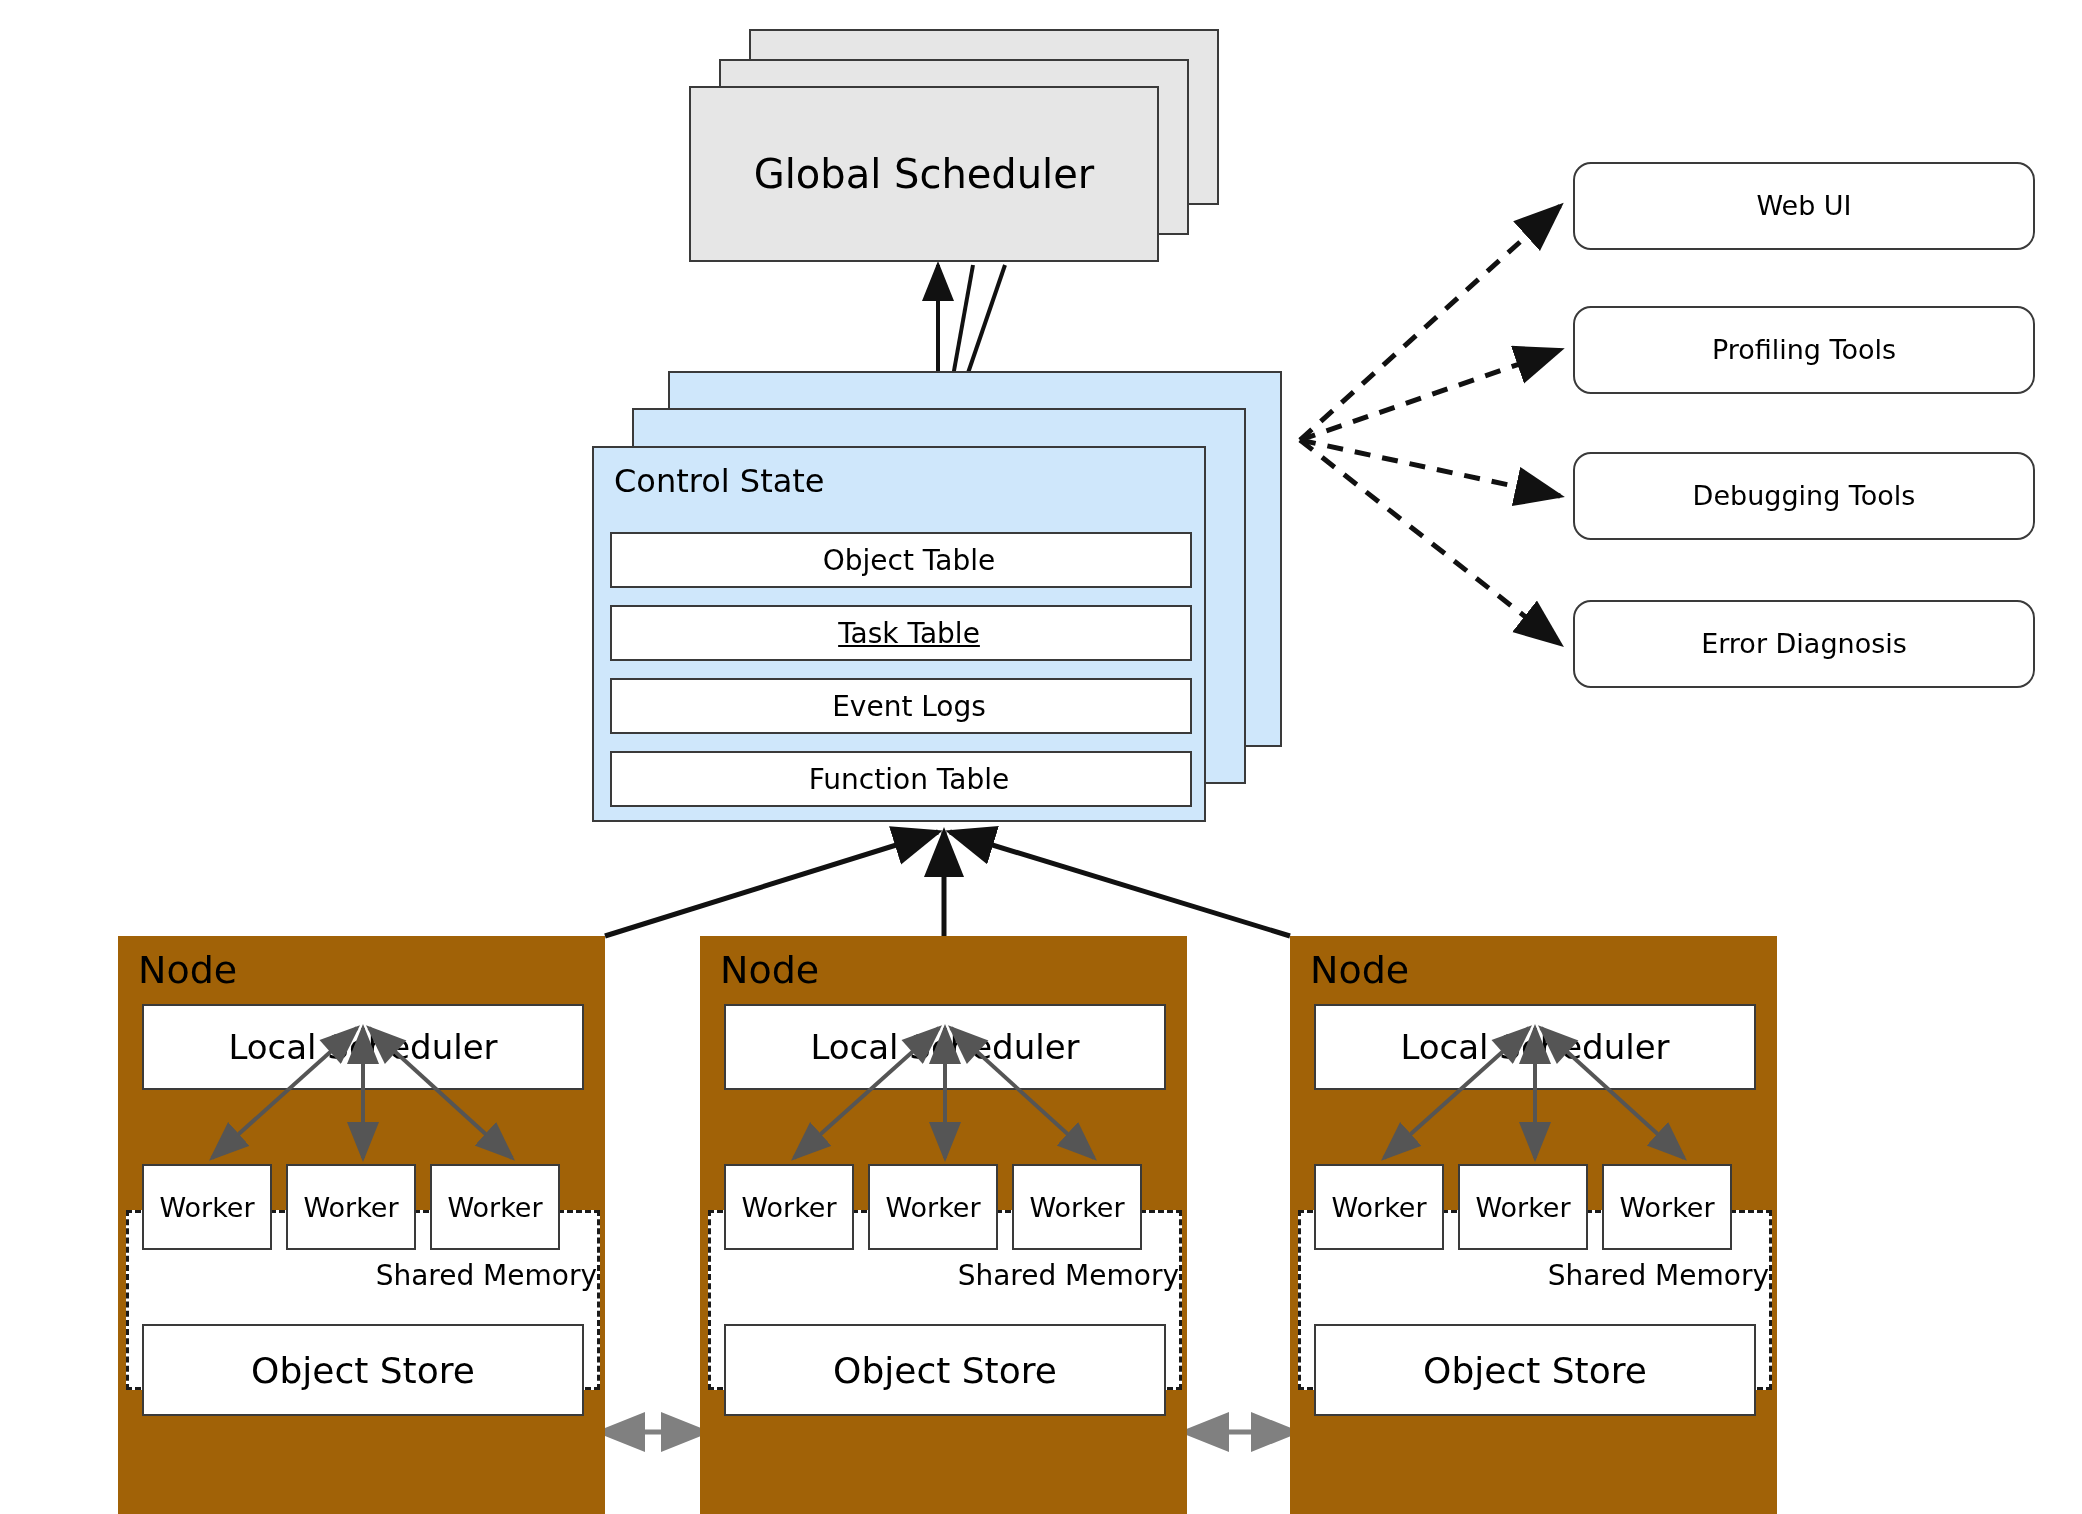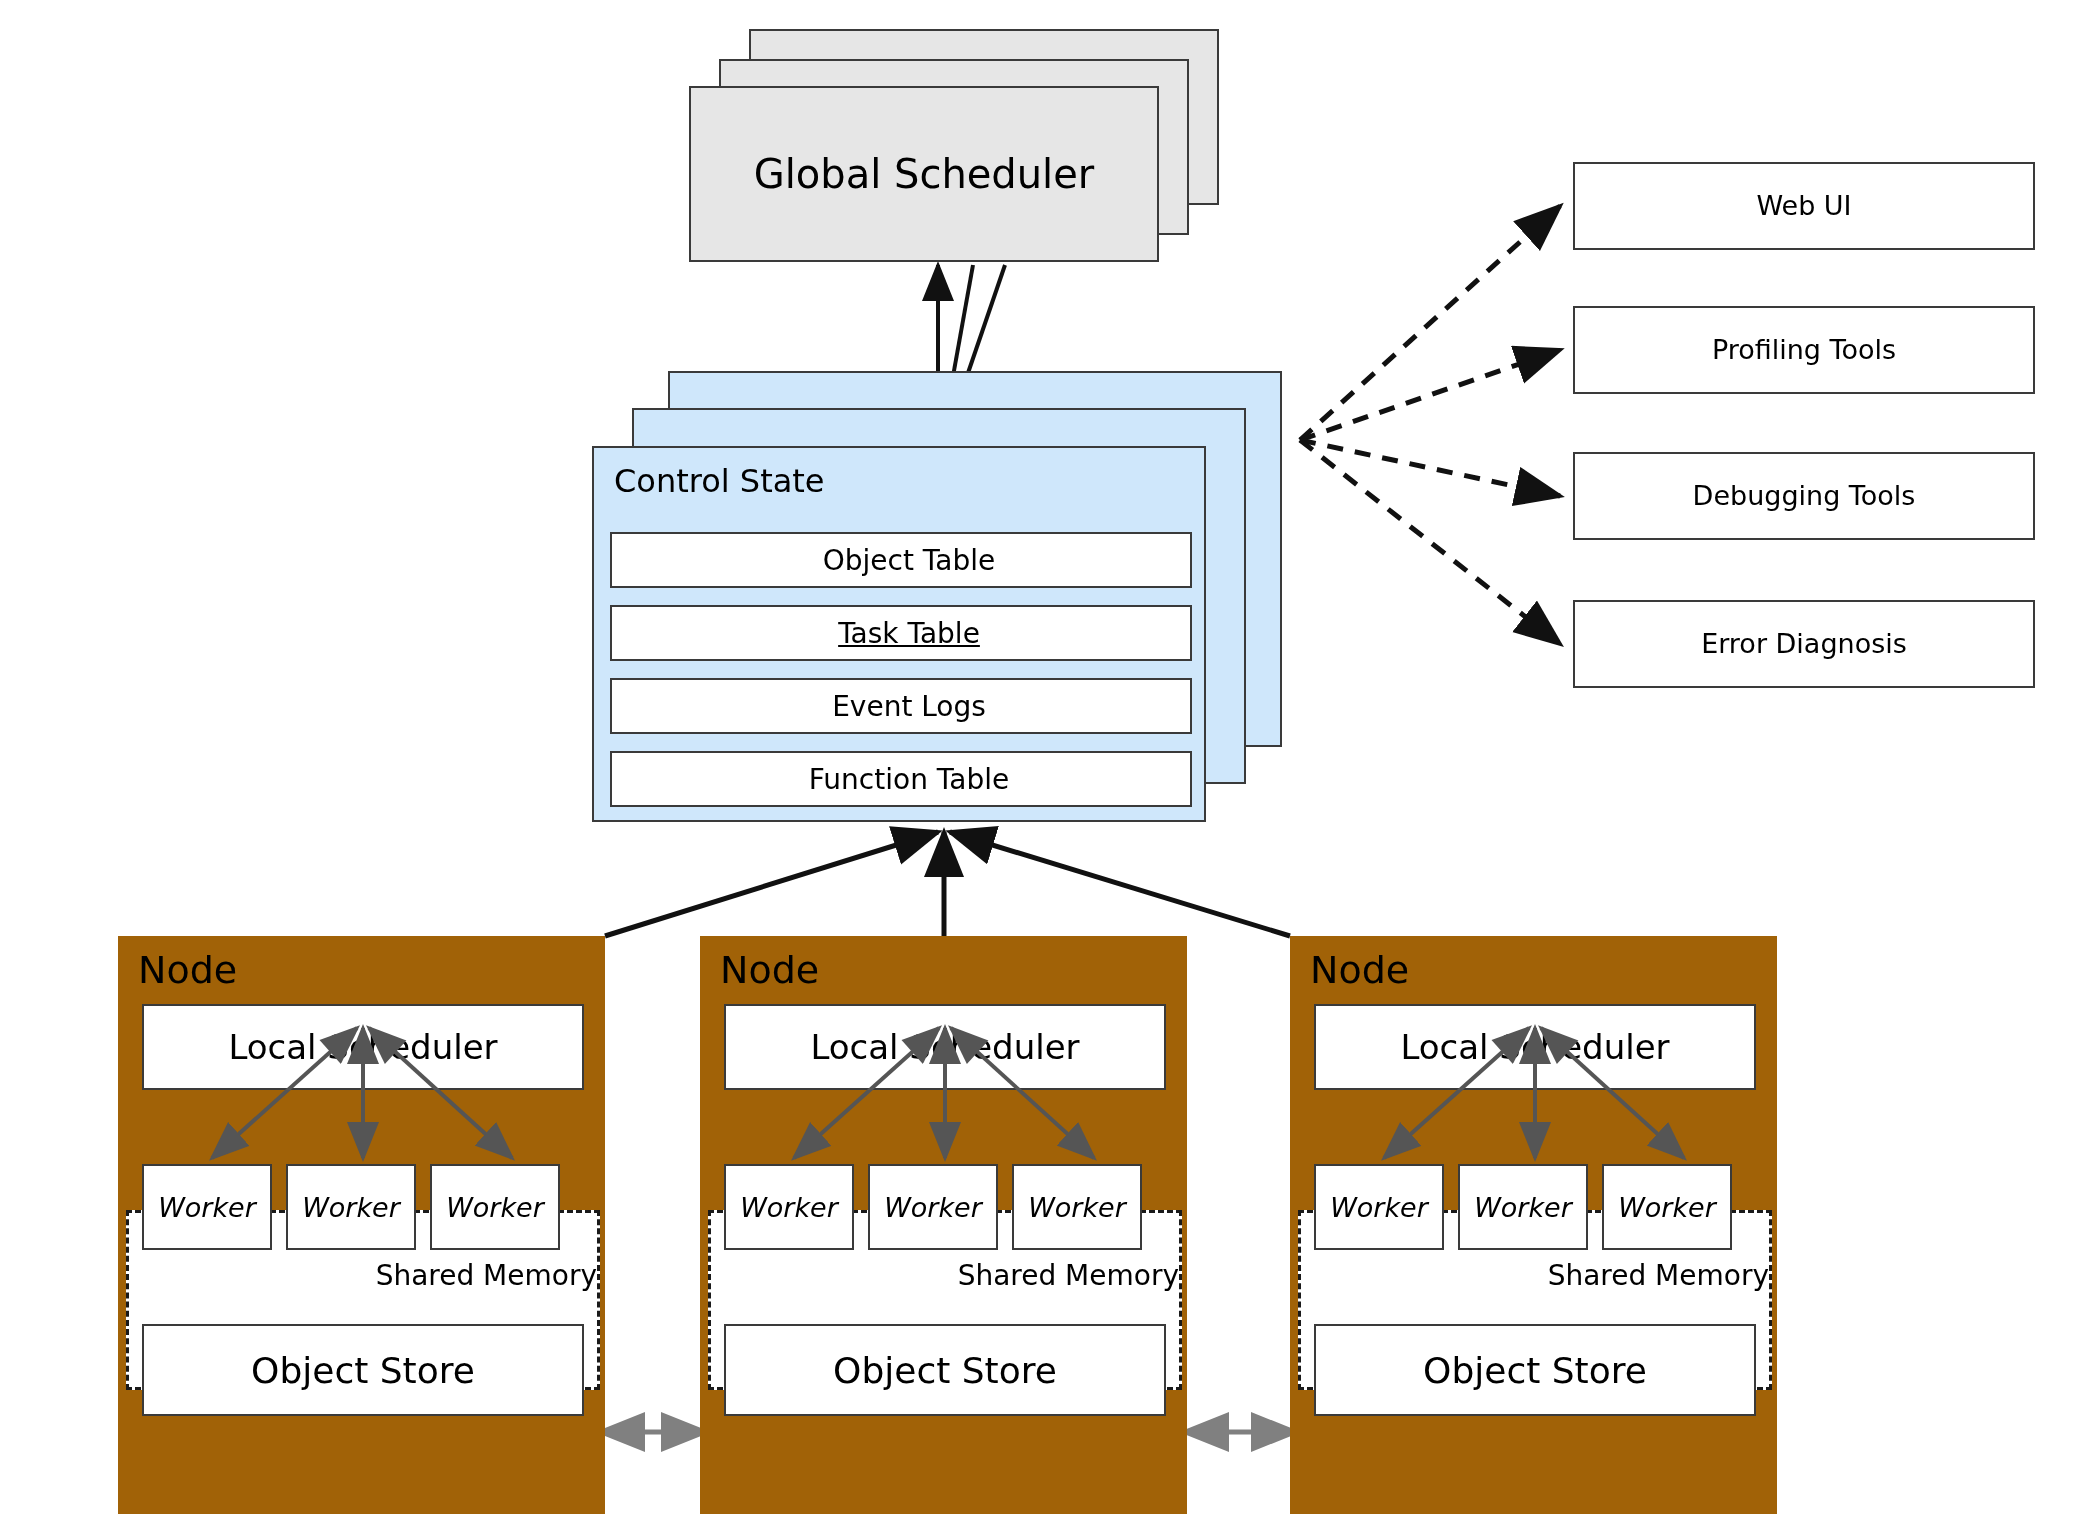--- a/index.html
+++ b/index.html
@@ -36,21 +36,21 @@
     position: absolute;
     box-sizing: border-box;
     border: 2px solid #3a3a3a;
     display: flex;
     align-items: center;
     justify-content: center;
     text-align: center;
     color: #000000;
     line-height: 1.15;
   }
-  .white-box { background: #ffffff; }
+  .white-box { background: #ffffff; border-radius: 18px; }
 
   
   #gs-stack { position: absolute; left: 669px; top: 29px; width: 500px; height: 240px; z-index: 3; margin-left: 20px; }
   .gs-card {
     position: absolute;
     box-sizing: border-box;
     width: 470px;
     height: 176px;
     background: #e6e6e6;
     border: 2px solid #3a3a3a;
@@ -157,21 +157,20 @@
     height: 86px;
     box-sizing: border-box;
     background: #ffffff;
     border: 2px solid #3a3a3a;
     display: flex;
     align-items: center;
     justify-content: center;
     font-size: 27px;
     color: #000;
     z-index: 3;
-    font-style: italic;
   }
   .worker-0 { left: 22px; }
   .worker-1 { left: 166px; }
   .worker-2 { left: 310px; }
 
   .shared-mem {
     position: absolute;
     left: 6px;
     top: 272px;
     width: 474px;

